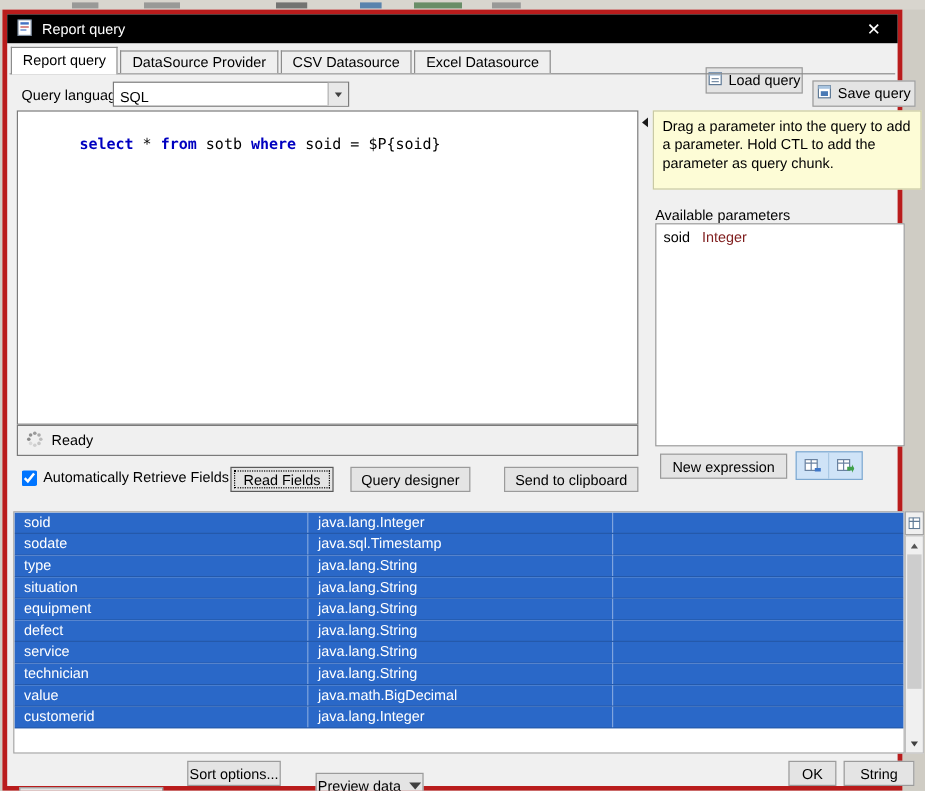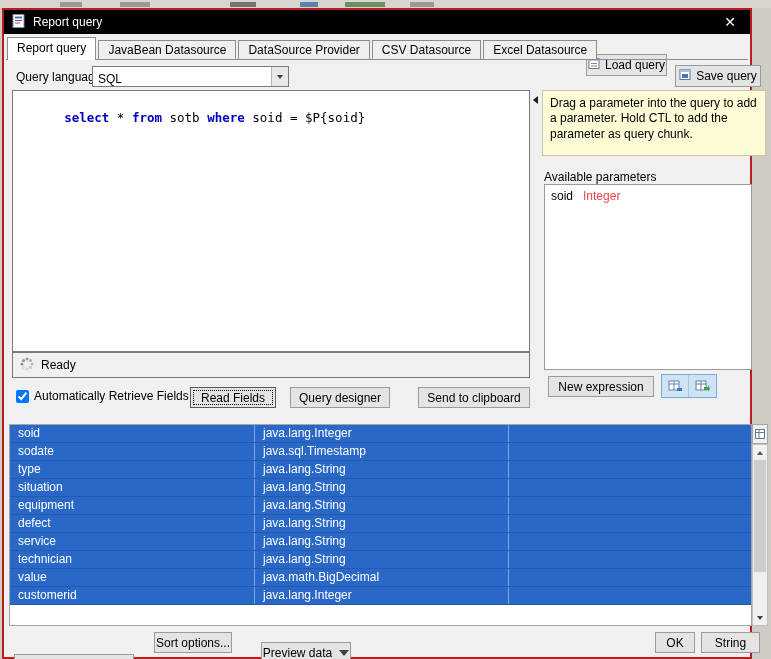--- a/index.html
+++ b/index.html
@@ -5,21 +5,21 @@
   * { box-sizing: border-box; margin: 0; padding: 0; }
   html,body { width:771px; height:659px; overflow:hidden; }
   body { font-family:"Liberation Sans", sans-serif; font-size:12px; color:#000; background:#cfccc4; }
   .screen { position:relative; width:771px; height:659px; background:#cfccc4; }
 
   
   .desktop-strip { position:absolute; left:0; top:0; width:771px; height:8px; background:#d8d5ce; overflow:hidden; }
   .frag { position:absolute; top:2px; height:5px; background:#8a8a8a; opacity:.8; }
 
   
-  .dialog { position:absolute; left:2px; top:8px; width:750px; height:651px; background:#f0f0f0; border:2px solid #b91c1c;padding-left:32px; }
+  .dialog { position:absolute; left:2px; top:8px; width:750px; height:651px; background:#f0f0f0; border:4px solid #b91c1c;padding-left:32px; }
 
   .titlebar { position:absolute; left:0; top:0; width:100%; height:24px; background:var(--titlebar-black,#000);
               display:flex; align-items:center; padding:0 8px; }
   .title-text { color:#fff; font-size:12px; margin-left:7px; flex:1; }
   .close-btn { color:#fff; font-size:14px; line-height:14px; padding:2px 6px; cursor:default; }
 
   
   .tabbar { position:absolute; top:27px; left:3px; right:3px; height:23px; display:flex; align-items:flex-end; z-index:2; }
   .tab { height:19px; line-height:18px; padding:0 9px; background:#efefef; border:1px solid #8c8c8c; border-bottom:none;
          margin-right:2px; margin-bottom:1px; white-space:nowrap; }
@@ -50,21 +50,21 @@
 
   .splitter { position:absolute; left:527px; top:82px; width:8px; height:16px; display:flex; align-items:center; justify-content:center; }
 
   
   .hintbox { position:absolute; left:538px; top:80px; width:224px; height:66px; background:var(--hint-yellow,#ffffd7);
              border:1px solid #c9c9a5; padding:5px 7px; line-height:1.28; }
   .avail-label { position:absolute; left:540px; top:160px; }
   .param-list { position:absolute; left:540px; top:174px; width:208px; height:186px; background:#fff; border:1px solid #9a9a9a; overflow:hidden; }
   .param-item { padding:4px 6px; white-space:nowrap; }
   .pname { color:#000; }
-  .ptype { color:#ef4444; margin-left:10px; }
+  .ptype { color:#7f1d1d; margin-left:10px; }
   .btn-newparam { left:544px; top:366px; width:106px; }
   .icon-btn-group { position:absolute; left:657px; top:364px; display:flex; background:#cfe3f7; border:1px solid #7da8d0; }
   .icon-btn { width:27px; height:22px; display:flex; align-items:center; justify-content:center; border-right:1px solid #a9c8e4; }
   .icon-btn:last-child { border-right:none; }
 
   
   .chkrow { position:absolute; left:12px; top:379px; display:flex; align-items:center; }
   .chkrow input { width:13px; height:13px; margin-right:5px; }
   .btn-readfields { left:186px; top:377px; width:86px; border:1px solid #5a5a5a; outline:1px dotted #000; outline-offset:-4px; }
   .btn-qdesigner { left:286px; top:377px; width:100px; }
@@ -117,21 +117,20 @@
           <rect x="3" y="6" width="7" height="1" fill="#c04040"></rect>
           <rect x="3" y="8.5" width="5" height="1" fill="#4472c4"></rect>
         </svg>
       </span>
       <span class="title-text">Report query</span>
       <span class="close-btn">✕</span>
     </div>
 
     <div class="tabbar">
       <div class="tab active">Report query</div>
-      <div class="tab">JavaBean Datasource</div>
       <div class="tab">DataSource Provider</div>
       <div class="tab">CSV Datasource</div>
       <div class="tab">Excel Datasource</div>
     </div>
     <div class="tabline"></div>
 
     <div class="ql-label">Query language</div>
     <div class="combo">
       <span class="combo-text">SQL</span>
       <span class="combo-btn">

